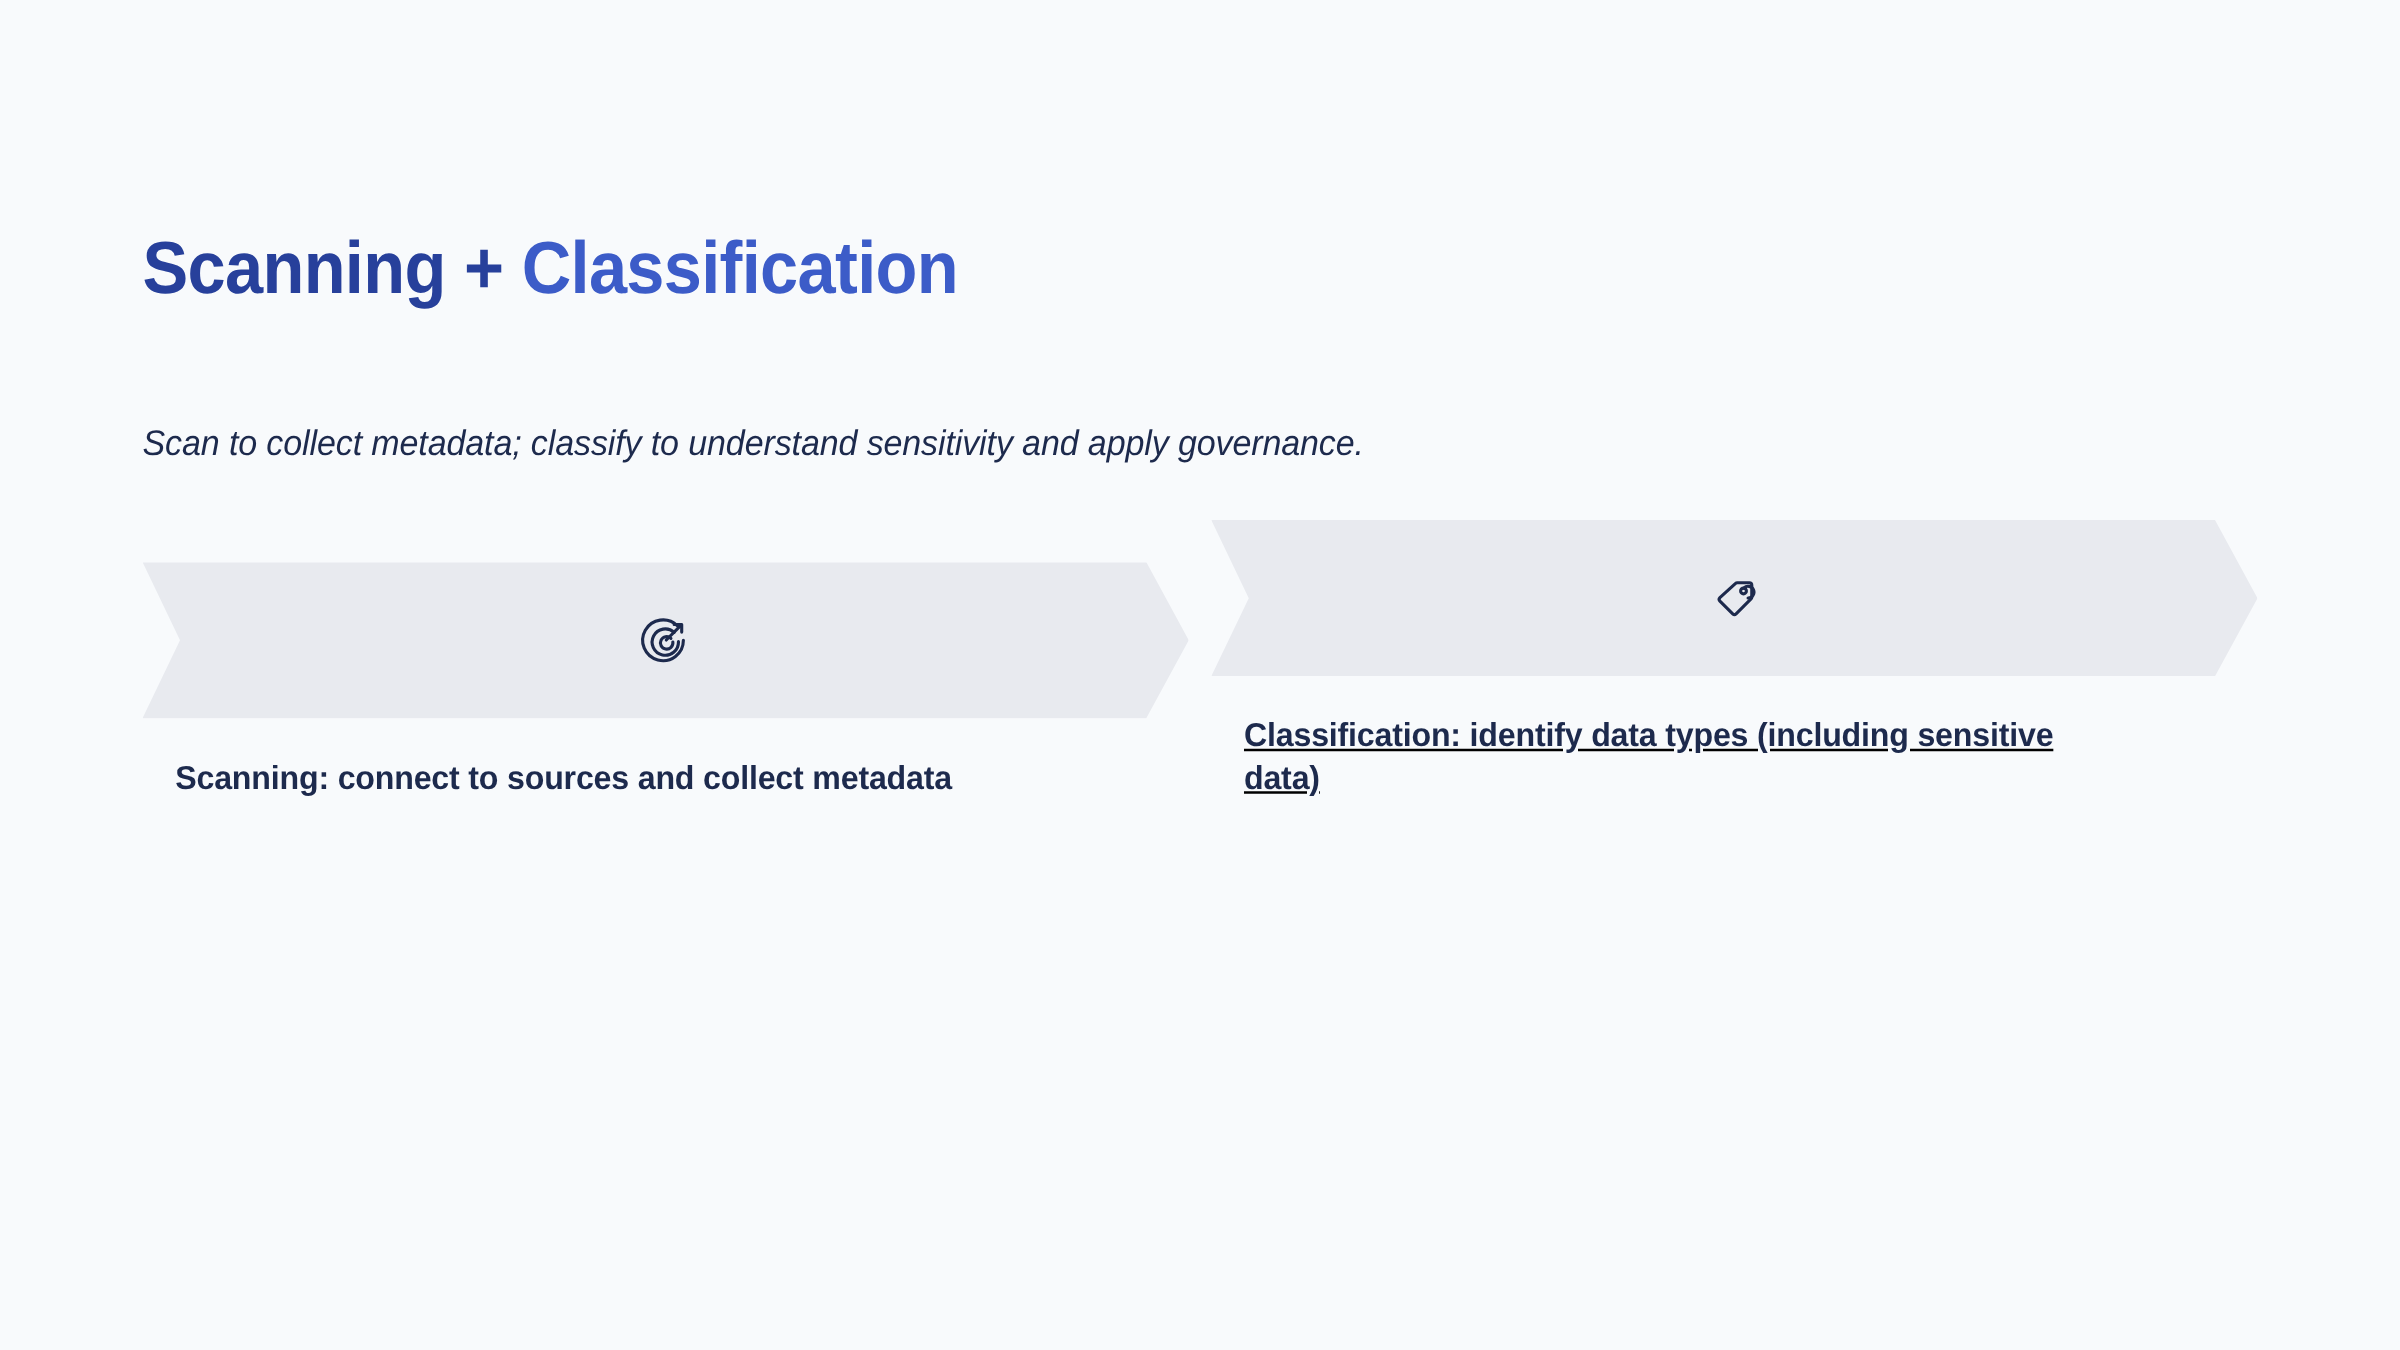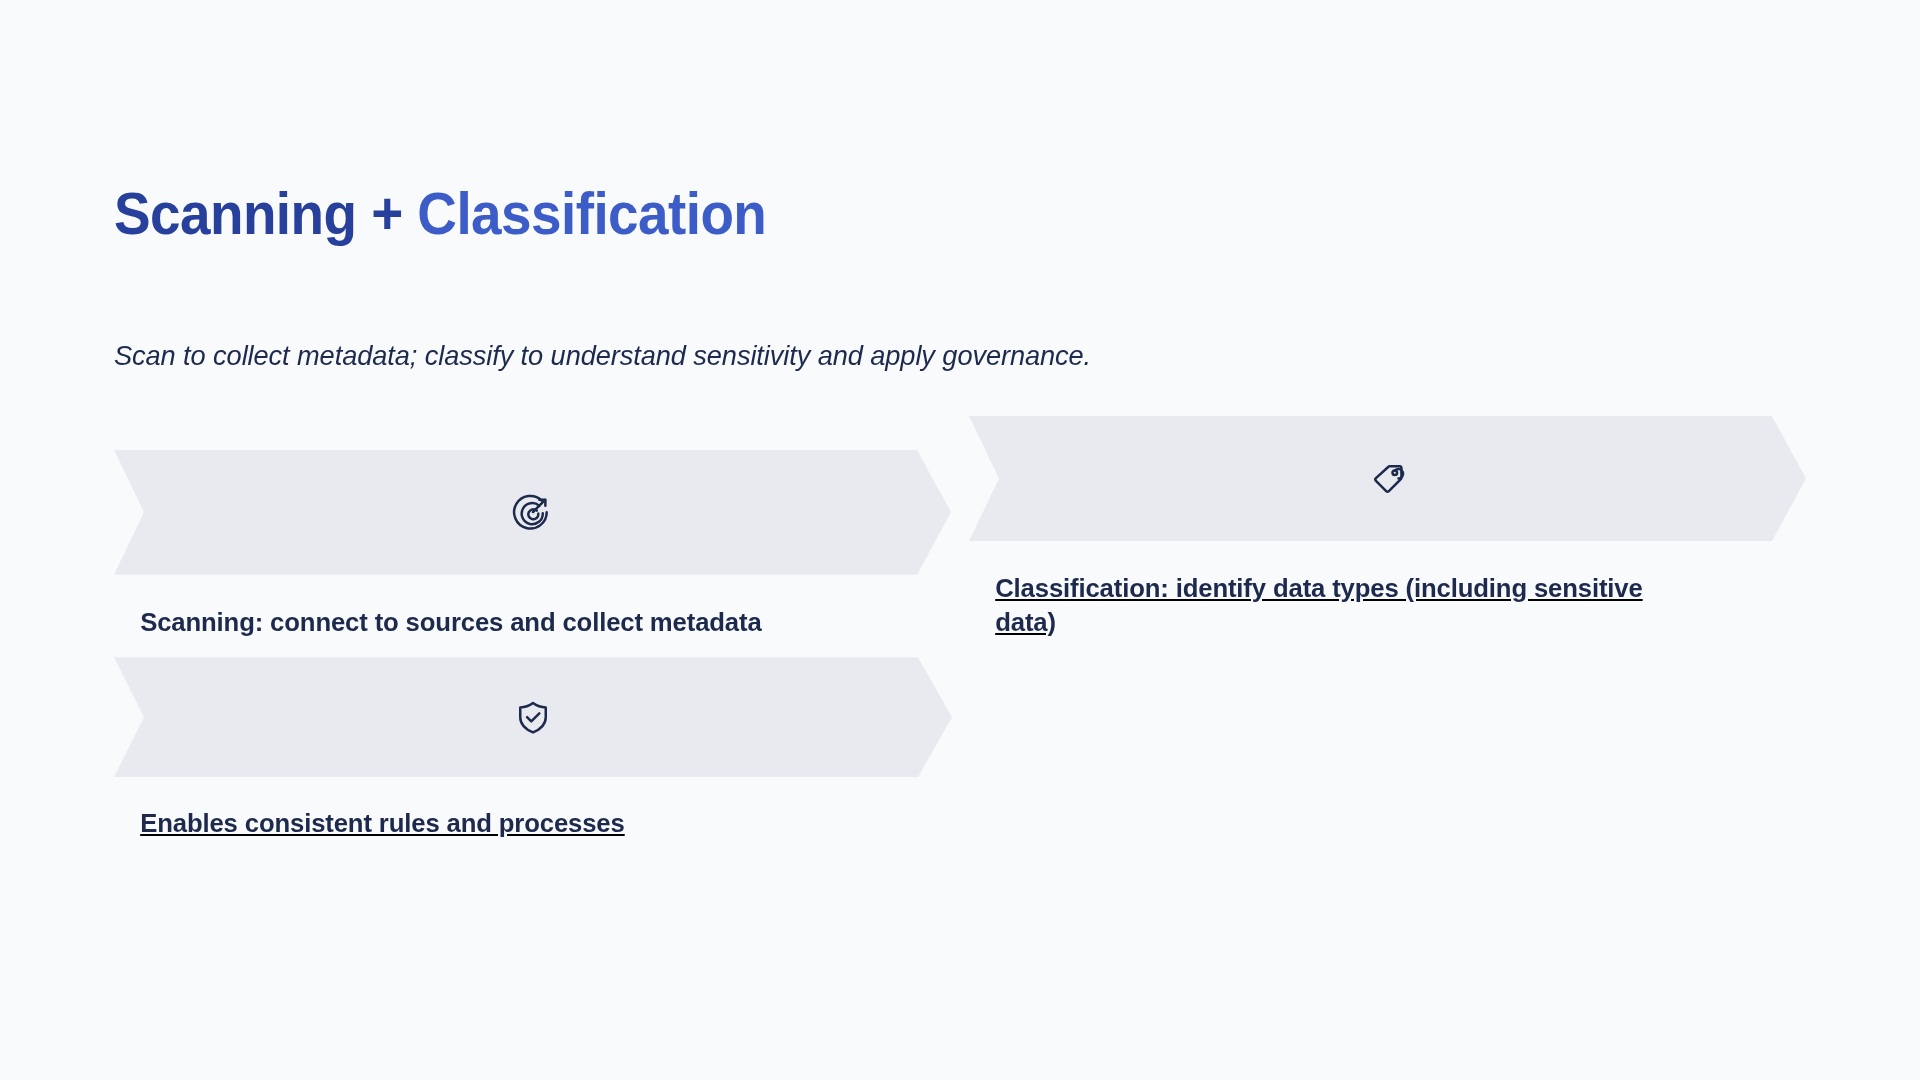--- a/index.html
+++ b/index.html
@@ -147,29 +147,18 @@
           </span>
         </div>
         <div class="caption">Classification: identify data types (including sensitive data)</div>
       </div>
 
     </div>
 
     <div class="row row-2">
 
 
-      <div class="cell cell-right">
-        <div class="banner">
-          <span class="banner-icon">
-            <svg viewBox="0 0 48 48" fill="none" stroke="currentColor" stroke-width="2.6" stroke-linecap="round" stroke-linejoin="round">
-              <path d="M24 9.4c3.9 2.9 8.5 4.5 13.3 4.6v10.2c0 7-5.2 12.4-13.3 15.9-8.1-3.5-13.3-8.9-13.3-15.9V14c4.8-.1 9.4-1.7 13.3-4.6z"></path>
-              <path d="M17.8 24.2l4.4 4.4 8.4-8.4"></path>
-            </svg>
-          </span>
-        </div>
-        <div class="caption">Enables consistent rules and processes</div>
-      </div>
 
     </div>
 
   </div>
 
 </div>
 
 </body></html>

